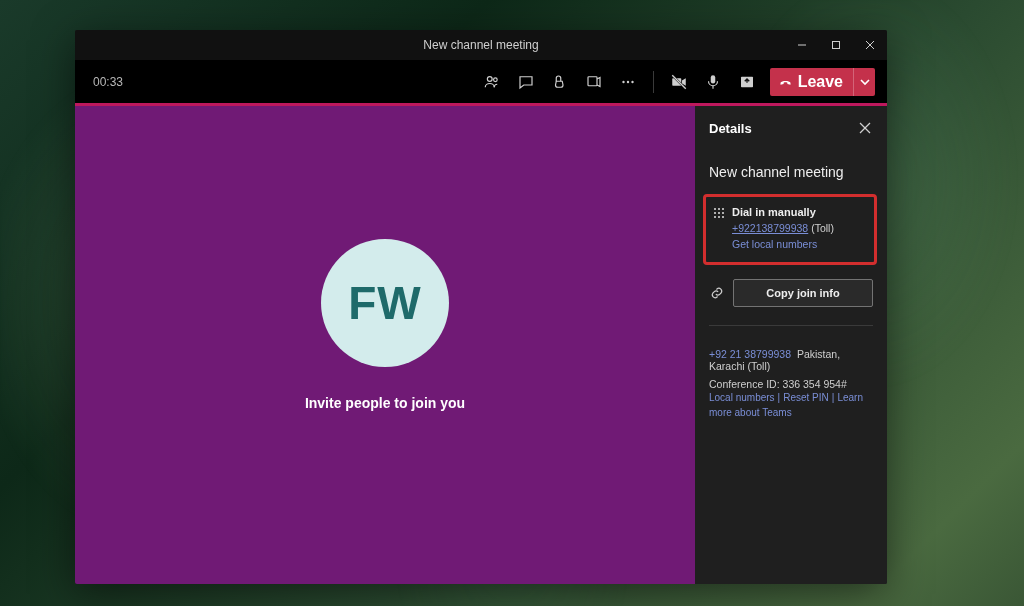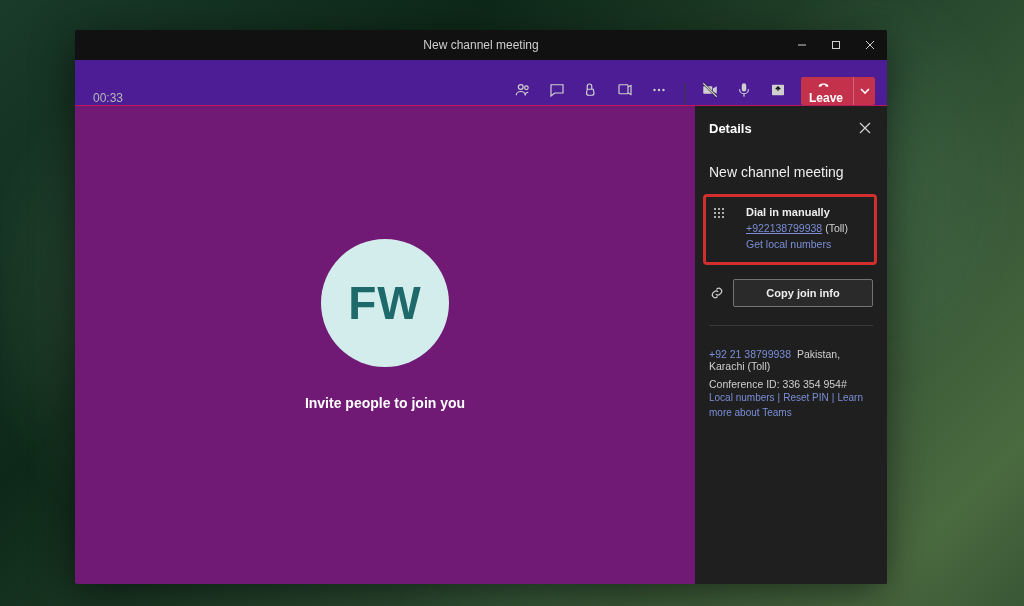--- a/index.html
+++ b/index.html
@@ -60,49 +60,48 @@
     height: 30px;
     display: flex;
     align-items: center;
     justify-content: center;
     color: #cfcfcf;
     font-size: 10px;
   }
   .win-ctrl svg { width: 10px; height: 10px; }
   .toolbar {
     height: 46px;
-    background: #4c1d95;
-    display: flex;
-    align-items: flex-end;
+    background: #000000;
+    display: flex;
+    align-items: center;
     padding: 0 12px;
-    border-bottom: 1px solid #be185d;
+    border-bottom: 3px solid #be185d;
   }
   .timer { font-size: 12px; color: #b8b8b8; margin-left: 6px; }
   .toolbar-spacer { flex: 1; }
   .tb-btn {
     width: 30px; height: 30px;
     display: flex; align-items: center; justify-content: center;
     color: #cfcfcf;
     margin: 0 2px;
   }
   .tb-btn svg { width: 18px; height: 18px; }
   .tb-sep {
     width: 1px; height: 22px; background: #3a3a3a; margin: 0 8px;
   }
   .leave-wrap { display: flex; margin-left: 6px; }
   .leave-btn {
     background: #c4314b;
     color: #fff;
-    font-size: 12px;
+    font-size: 16px;
     font-weight: 600;
     height: 28px;
     display: flex; align-items: center;
     padding: 0 10px 0 8px;
     border-radius: 2px 0 0 2px;
-    flex-direction: column;
   }
   .leave-btn svg { width: 15px; height: 15px; margin-right: 5px;}
   .leave-caret {
     background: #c4314b;
     width: 22px; height: 28px;
     display: flex; align-items: center; justify-content: center;
     border-left: 1px solid rgba(255,255,255,0.25);
     border-radius: 0 2px 2px 0;
   }
   .leave-caret svg { width: 10px; height: 10px; }
@@ -151,21 +150,21 @@
   .side-title { font-size: 13px; font-weight: 700; color: #fff; flex:1;}
   .close-x { color: #cfcfcf; font-size: 14px; width:16px; height:16px; display:flex; align-items:center; justify-content:center;}
   .meeting-name { font-size: 14px; color: #eee; margin-bottom: 14px;}
   .highlight-box {
     border: 3px solid #d22e2e;
     border-radius: 4px;
     padding: 8px 8px 10px 6px;
     margin-left: -6px;
     margin-right: -4px;
     display:flex;
-    gap:20px;
+    gap:6px;
   }
   .dial-icon { width:14px; flex:none; display:flex; justify-content:center; align-items:flex-start; padding-top:2px;}
   .dial-icon svg { width:12px; height:12px;}
   .dial-col { flex:1; line-height: 1.45;}
   .dial-head { font-size: 11px; color: #eee; font-weight:600;}
   .link { color: #7a8ed6; text-decoration: underline; cursor: pointer; font-size:10.5px;}
   .link-plain { color: #7a8ed6; cursor: pointer; font-size:10.5px;}
   .muted { color: #cfcfcf; font-size: 10.5px;}
   .copy-row { display:flex; align-items:center; gap:8px; margin-top:14px; margin-bottom:4px;}
   .chain-icon { width:16px; display:flex; justify-content:center;}

